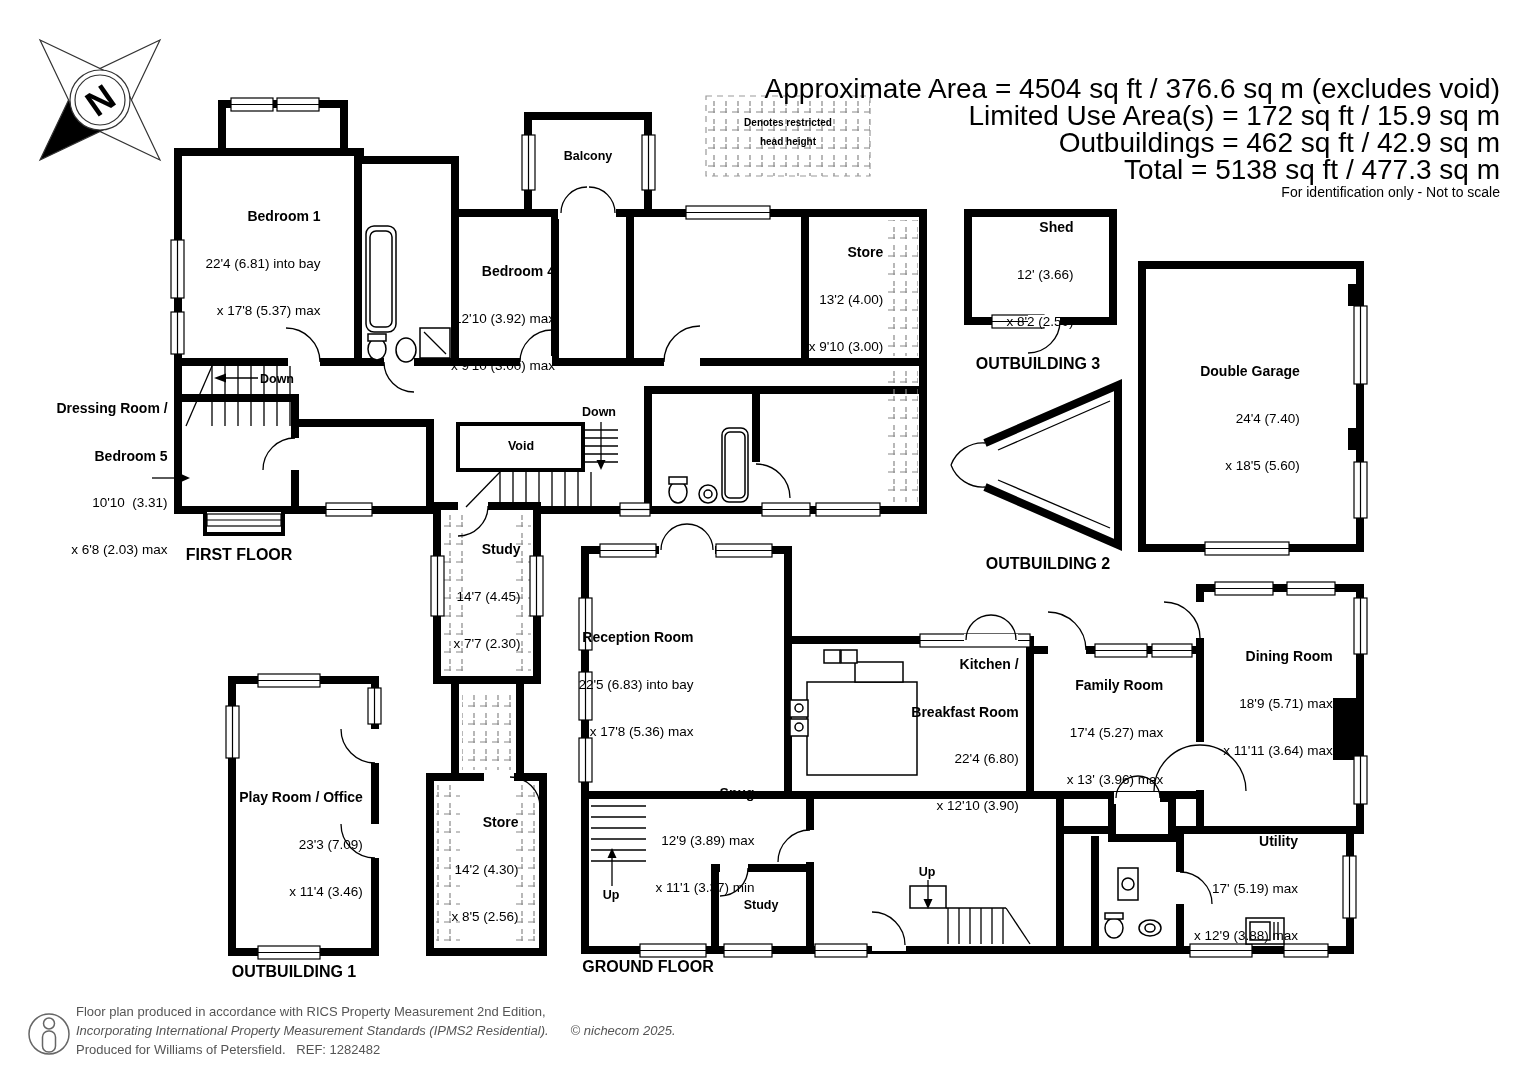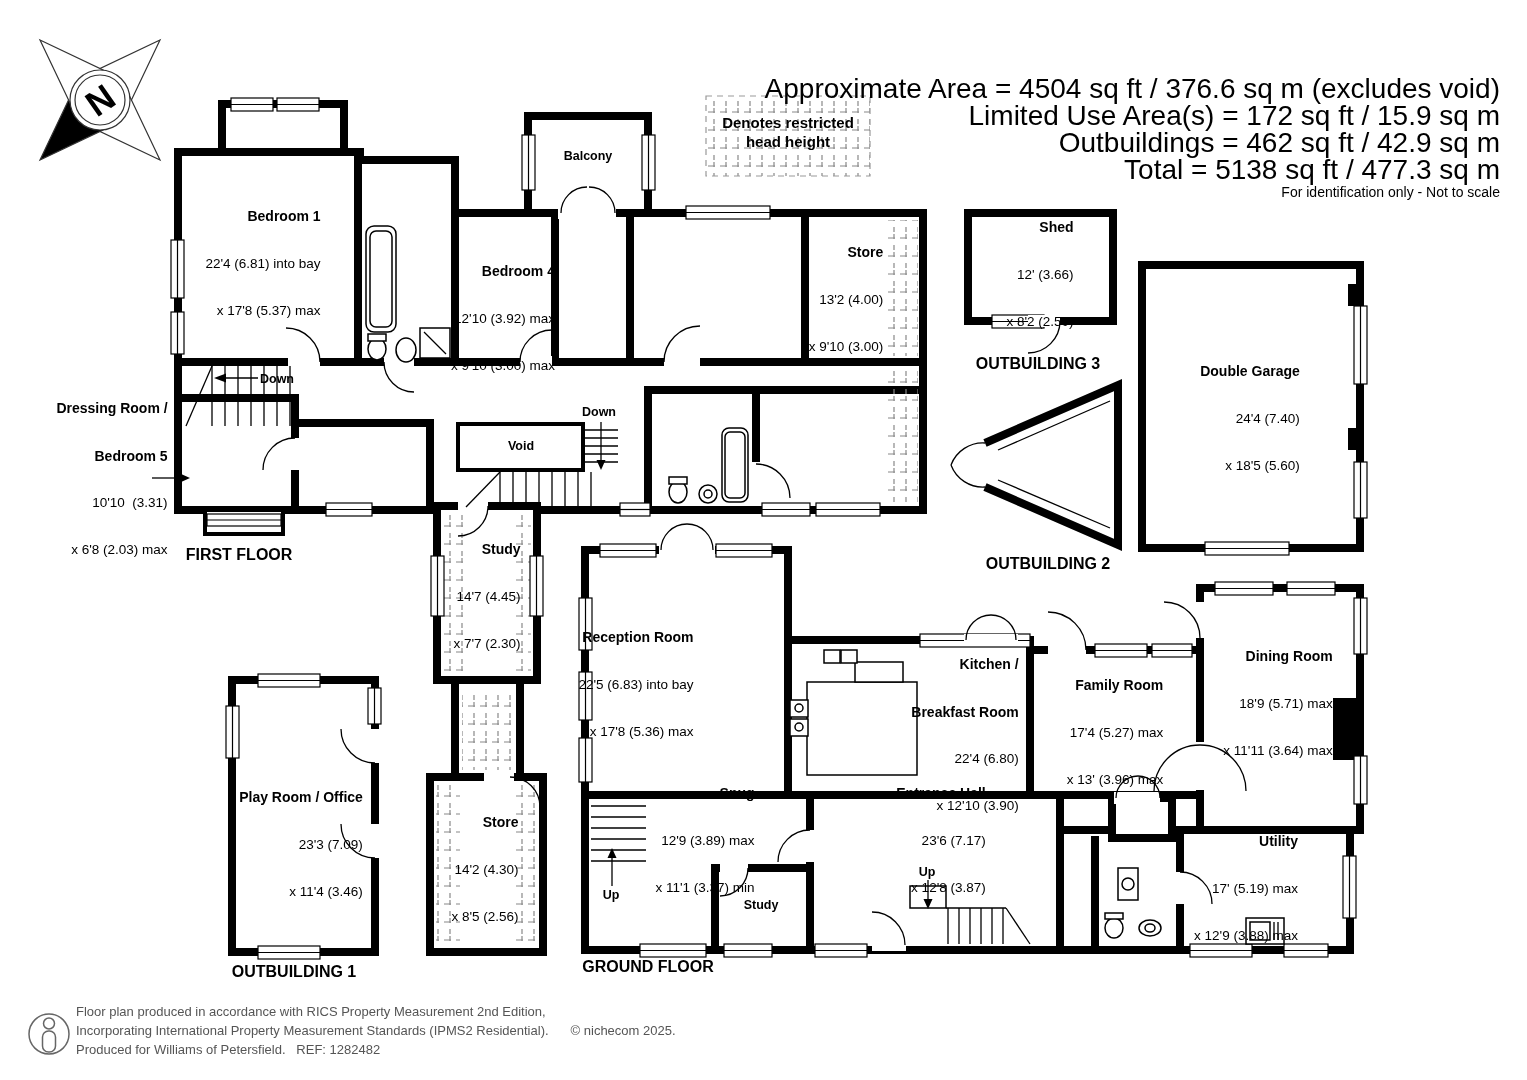--- a/index.html
+++ b/index.html
@@ -18,23 +18,23 @@
   .blk {fill:#000;stroke:none;}
   .lbl{position:absolute;transform:translate(-50%,-50%);text-align:right;line-height:1.16;
        font-size:13.5px;white-space:pre;}
   .lbl .rn{font-weight:700;font-size:14px;}
   .sm{font-weight:700;font-size:12.5px;}
   .fl{font-weight:700;font-size:16px;}
   .hdr{position:absolute;right:27px;text-align:right;white-space:pre;}
   .title{font-size:30px;font-weight:700;}
   .area{font-size:28px;}
   .disc{font-size:14px;}
-  .legend-line{position:absolute;transform:translate(-50%,-50%);font-weight:700;font-size:15px;white-space:pre;}
+  .legend-line{position:absolute;transform:translate(-50%,-50%);font-weight:700;font-size:10px;white-space:pre;}
   .foot{position:absolute;left:76px;color:#555;font-size:13px;white-space:pre;}
-  .footrow{display:flex;gap:22px;}
+  .footrow{display:flex;gap:22px;font-style:italic;}
 </style>
 </head>
 <body>
 
 <div class="page">
 
 <svg class="plan" width="1527" height="1080" viewBox="0 0 1527 1080">
   <defs>
     <pattern id="hatchpat" width="24" height="18" patternUnits="userSpaceOnUse">
       <path d="M0 4 H24" stroke="#888" stroke-width="1.2" stroke-dasharray="7 5" fill="none"></path>
@@ -400,25 +400,20 @@
 <div class="lbl" style="left:1278px;top:696px">
   <div class="rn">Dining Room</div>
   <div>18'9 (5.71) max</div>
   <div>x 11'11 (3.64) max</div>
 </div>
 <div class="lbl" style="left:705px;top:833px">
   <div class="rn">Snug</div>
   <div>12'9 (3.89) max</div>
   <div>x 11'1 (3.37) min</div>
 </div>
-<div class="lbl" style="left:941px;top:833px">
-  <div class="rn">Entrance Hall</div>
-  <div>23'6 (7.17)</div>
-  <div>x 12'8 (3.87)</div>
-</div>
 <div class="lbl" style="left:1246px;top:881px">
   <div class="rn">Utility</div>
   <div>17' (5.19) max</div>
   <div>x 12'9 (3.88) max</div>
 </div>
 <div class="lbl sm" style="left:761px;top:905px">Study</div>
 <div class="lbl sm" style="left:611px;top:895px">Up</div>
 <div class="lbl sm" style="left:927px;top:872px">Up</div>
 <div class="lbl fl" style="left:648px;top:967px">GROUND FLOOR</div>
 

